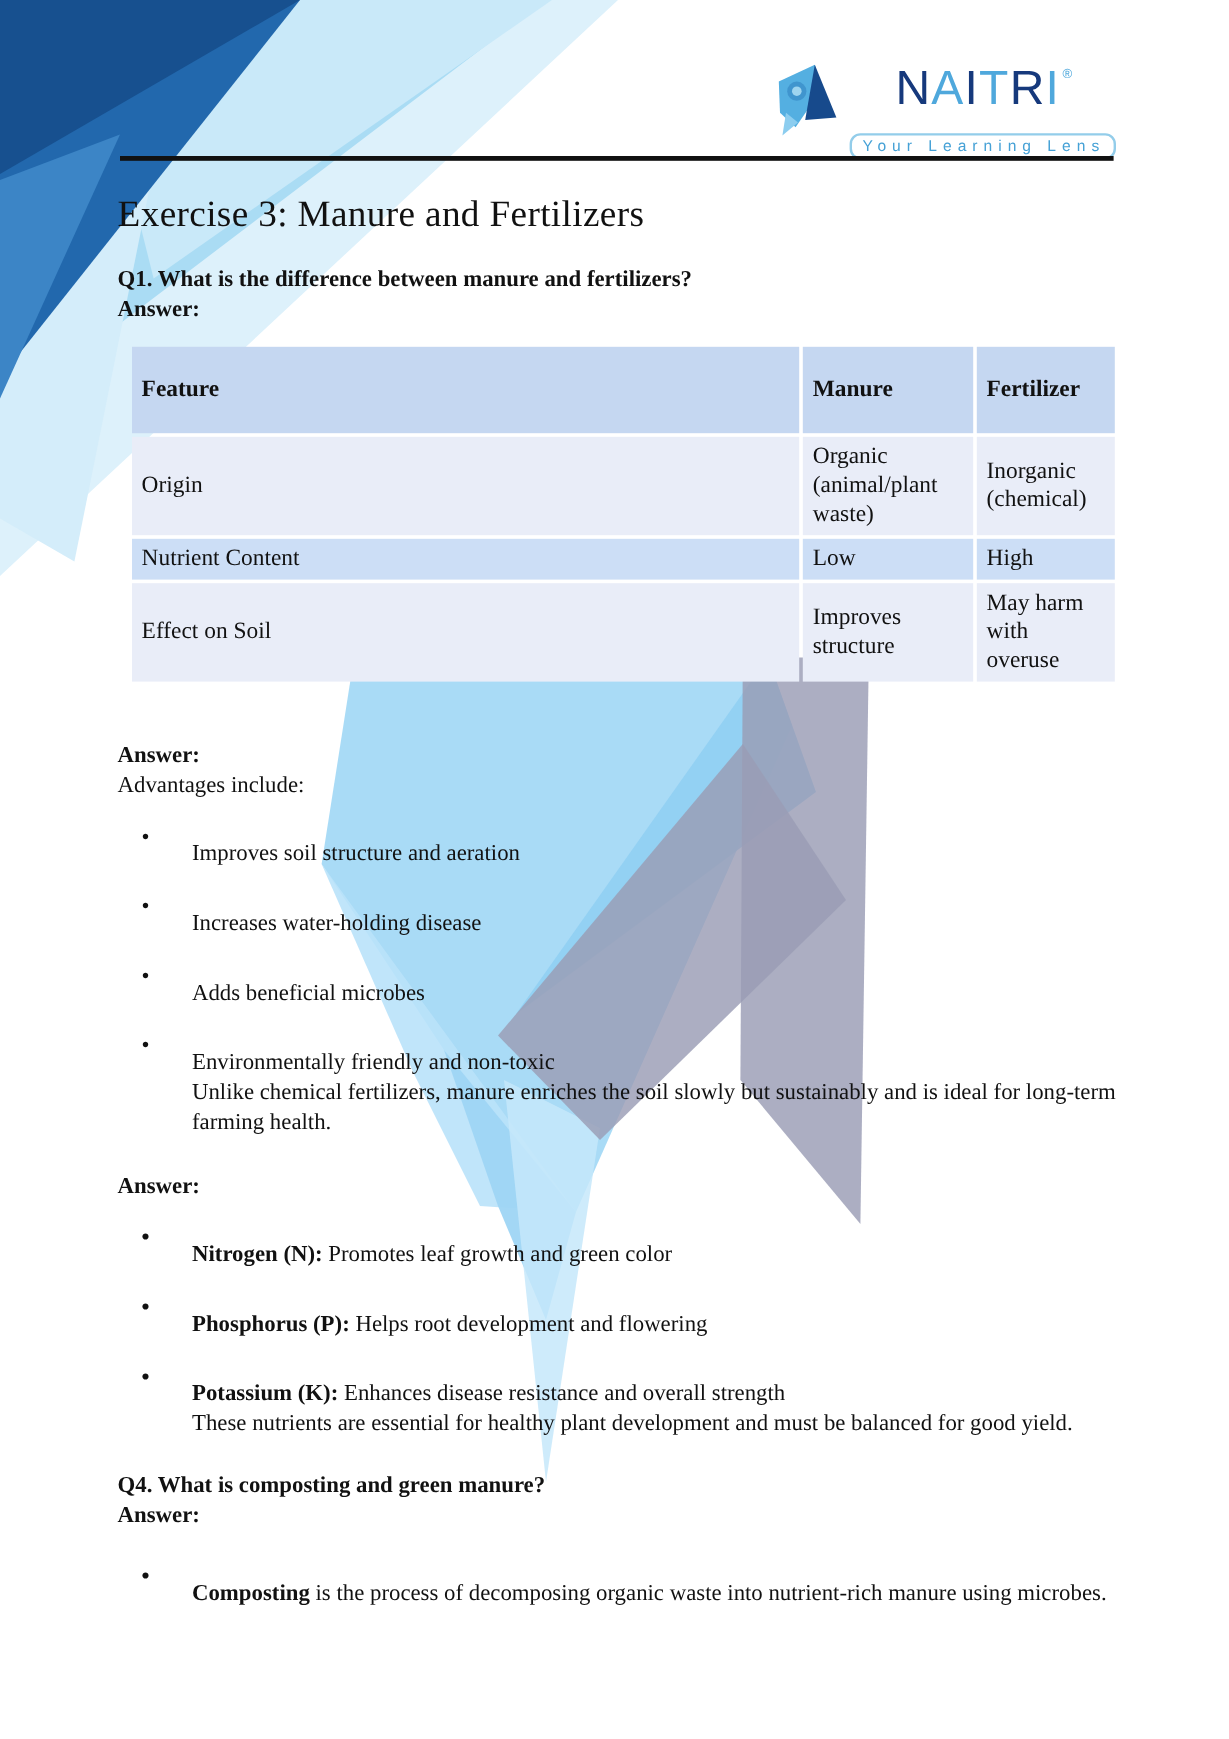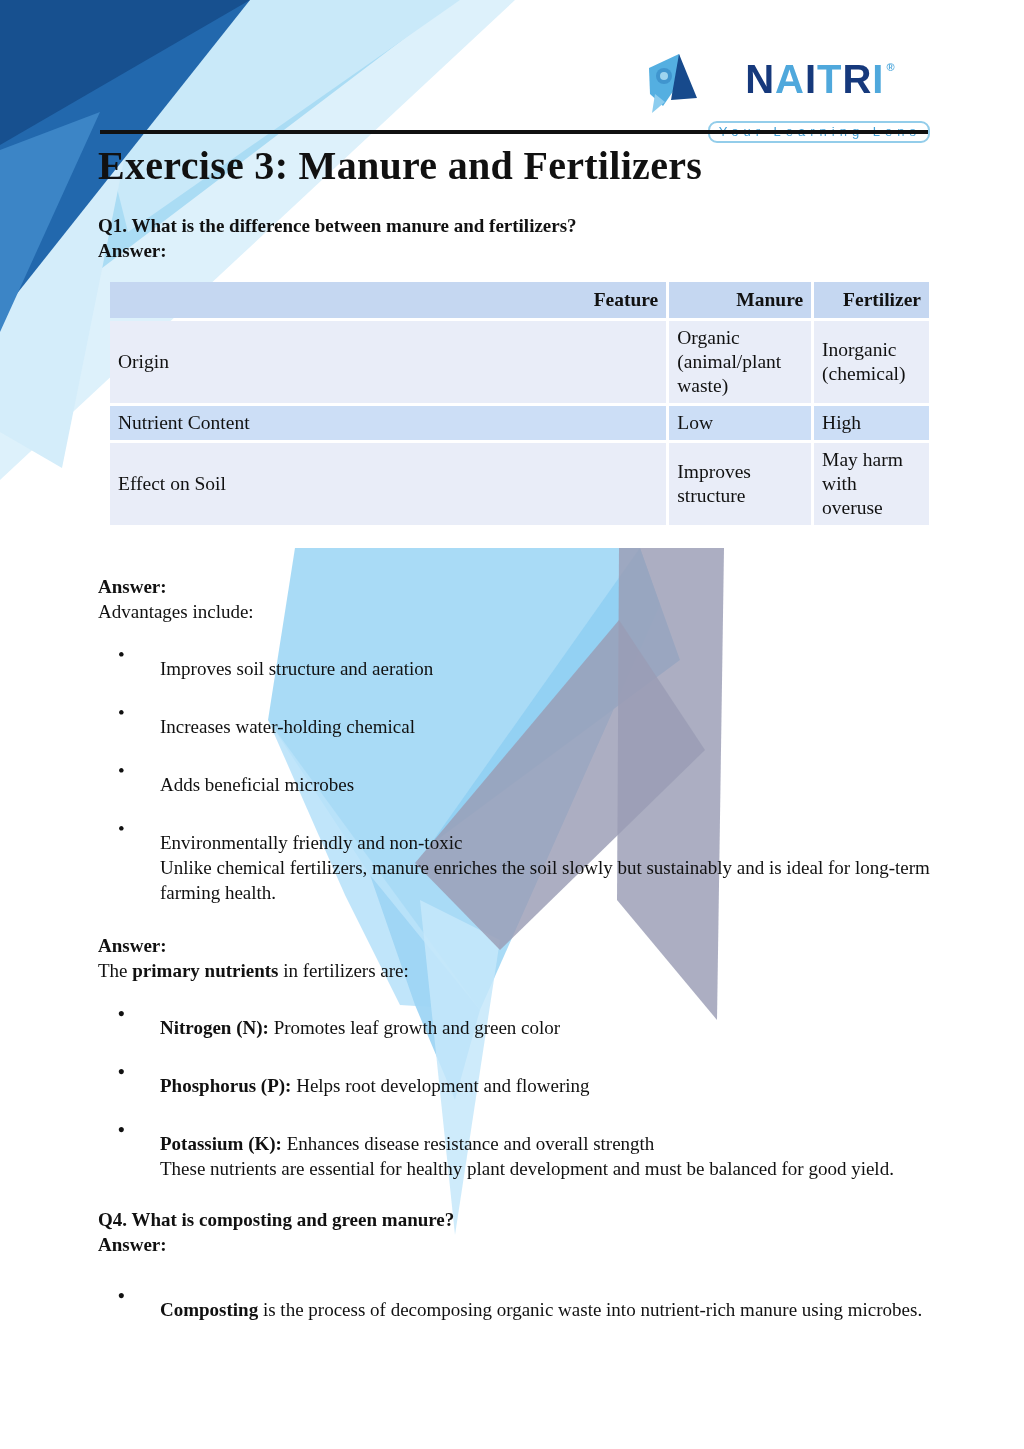--- a/index.html
+++ b/index.html
@@ -21,41 +21,41 @@
   .wmark{position:absolute;top:545px;left:250px;z-index:0;}
 
   .content{position:relative;z-index:1;}
 
   
   .header{position:relative;height:134px;}
   .rule{position:absolute;left:100px;right:96px;bottom:0;height:4px;background:var(--rule);}
   .logo{position:absolute;right:94px;top:50px;display:flex;align-items:flex-start;}
   .logo-icon{margin-right:9px;margin-top:2px;}
   .logo-text{display:flex;flex-direction:column;align-items:center;}
-  .brand{font-family:"Liberation Sans", sans-serif;font-weight:bold;font-size:40px;line-height:58px;letter-spacing:1px;white-space:nowrap;position:relative;}
+  .brand{font-family:"Liberation Sans", sans-serif;font-weight:normal;font-size:40px;line-height:48px;letter-spacing:1px;white-space:nowrap;position:relative;}
   .brand .reg{font-size:11px;position:relative;top:-22px;left:2px;color:var(--brand-light);letter-spacing:0;}
   .tagline{margin-top:3px;font-family:"Liberation Sans", sans-serif;font-size:13px;letter-spacing:5px;color:var(--tagline);border:2px solid #93cdea;border-radius:9px;padding:1px 7px 2px 9px;white-space:nowrap;}
 
   
   .main{padding:0 92px 0 98px;}
-  .doc-title{font-size:40px;font-weight:bold;margin:8px 0 0 0;letter-spacing:.3px;}
+  .doc-title{font-size:31px;font-weight:normal;margin:26px 0 0 0;letter-spacing:.3px;}
   .qblock{font-size:19px;line-height:25px;}
   .qtitle,.answer{font-weight:bold;}
   .q1{margin-top:24px;}
   .q2{margin-top:46px;}
   .q3{margin-top:28px;}
   .q4{margin-top:26px;}
   .intro{font-weight:normal;}
 
   
   table.cmp{border-collapse:separate;border-spacing:3px;margin:16px 0 0 9px;table-layout:fixed;font-size:19.5px;line-height:24px;}
   .col-feature{width:560px;}
   .col-manure{width:142px;}
   .col-fert{width:115px;}
-  table.cmp th{background:var(--c-head);font-weight:bold;text-align:right;padding:6px 8px;}
+  table.cmp th{background:var(--c-head);font-weight:bold;text-align:left;padding:24px 8px;}
   table.cmp td{padding:5px 8px;vertical-align:middle;text-align:left;}
   tr.r-light td{background:var(--c-light);}
   tr.r-med td{background:var(--c-med);}
   td.note{padding-top:6px;padding-bottom:8px;vertical-align:top;}
 
   
   ul.blist{list-style:none;margin:18px 0 0 0;padding:0 0 0 20px;}
   ul.blist li{display:flex;margin-bottom:19px;}
   ul.blist li:last-child{margin-bottom:0;}
   .dot{flex:none;width:42px;}
@@ -148,36 +148,35 @@
       <div class="qblock q2">
         <div class="answer">Answer:</div>
         <div class="intro">Advantages include:</div>
         <ul class="blist">
           <li>
               <span class="dot">•</span>
               <span class="btxt">Improves soil structure and aeration</span>
             </li>
           <li>
               <span class="dot">•</span>
-              <span class="btxt">Increases water-holding chemical</span>
+              <span class="btxt">Increases water-holding disease</span>
             </li>
           <li>
               <span class="dot">•</span>
               <span class="btxt">Adds beneficial microbes</span>
             </li>
           <li>
               <span class="dot">•</span>
               <span class="btxt"><span>Environmentally friendly and non-toxic</span><br><span>Unlike chemical fertilizers, manure enriches the soil slowly but sustainably and is ideal for long-term farming health.</span></span>
             </li>
         </ul>
       </div>
 
       <div class="qblock q3">
         <div class="answer">Answer:</div>
-        <div class="intro"><span>The </span><span class="lead">primary nutrients</span><span> in fertilizers are:</span></div>
         <ul class="blist">
           <li>
               <span class="dot bold">•</span>
               <span class="btxt"><span class="lead">Nitrogen (N):</span><span> Promotes leaf growth and green color</span></span>
             </li>
           <li>
               <span class="dot bold">•</span>
               <span class="btxt"><span class="lead">Phosphorus (P):</span><span> Helps root development and flowering</span></span>
             </li>
           <li>

